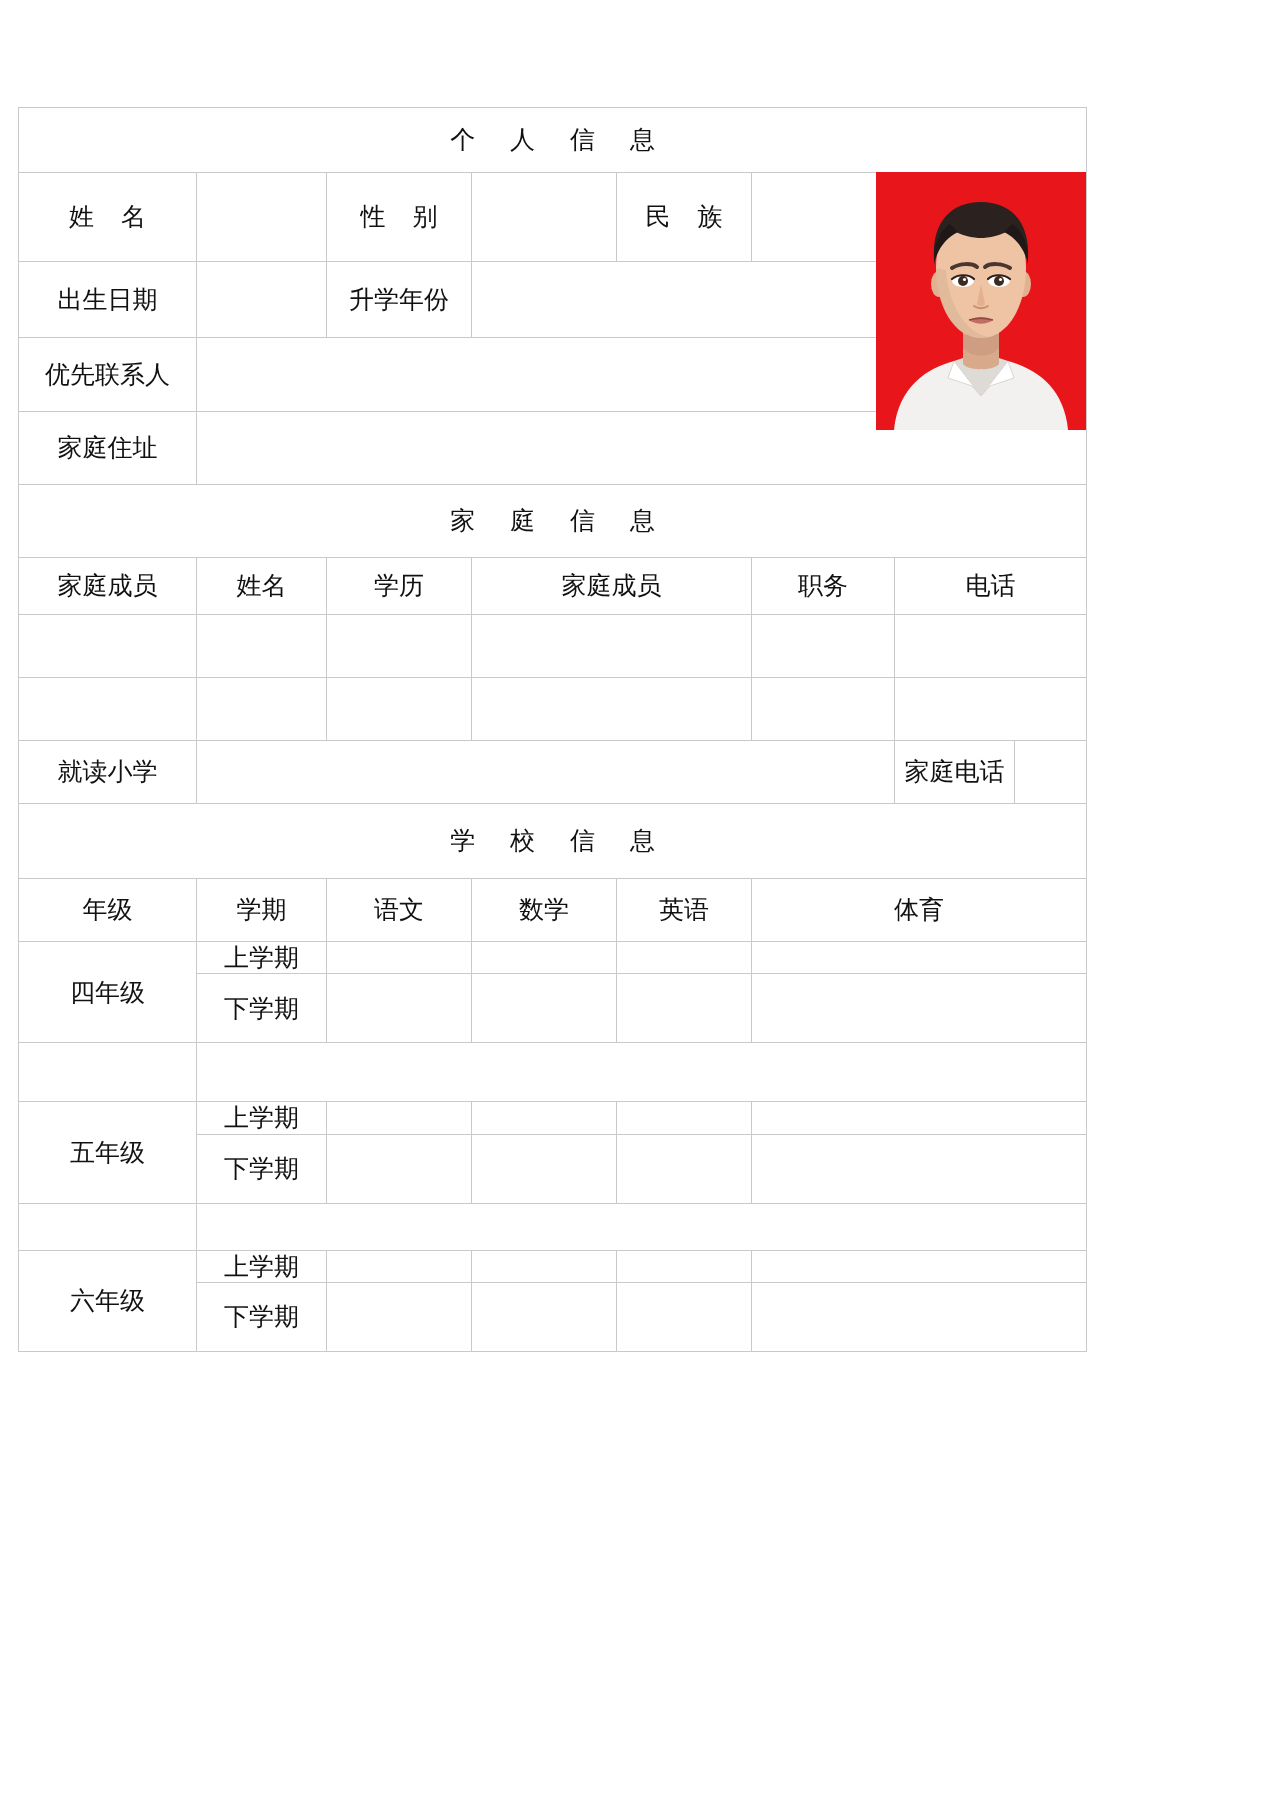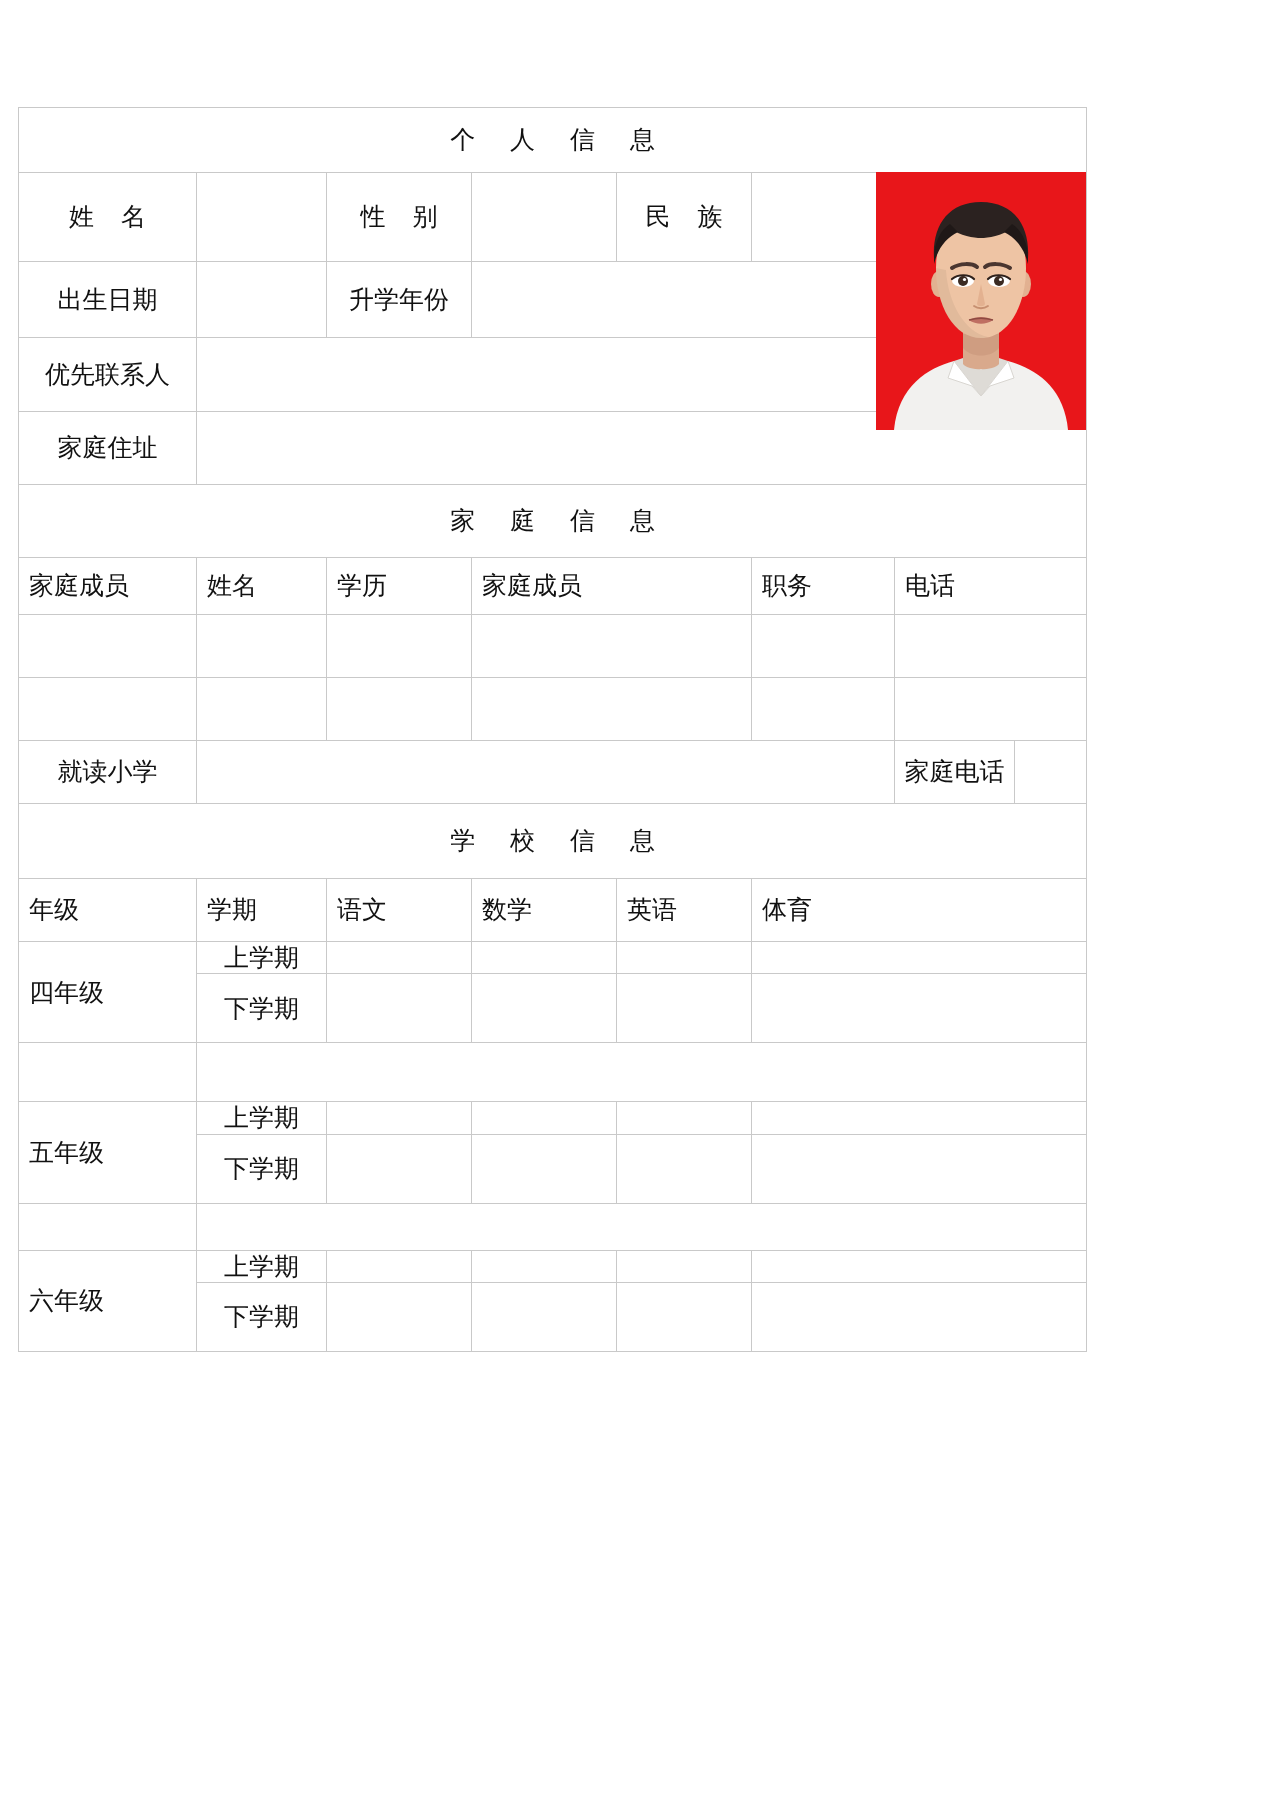--- a/index.html
+++ b/index.html
@@ -38,21 +38,21 @@
     text-indent:14px;
     font-weight:400;
     padding:0;
   }
 
   
   .lbl{font-size:25px;margin-top:33px;}
   .lbl-c{text-align:center;}
   .lbl-l{text-align:center;}
   .spaced{letter-spacing:10px;text-indent:10px;}
-  .ctr{}
+  .ctr{text-align:center;}
 
   
   .photo-cell{padding:0;border:1px solid #c9c9c9;}
   .photo-wrap{
     position:absolute;
     left:876px; top:172px;
     width:210px; height:258px;
     overflow:hidden;
     background:#e8161a;
   }

